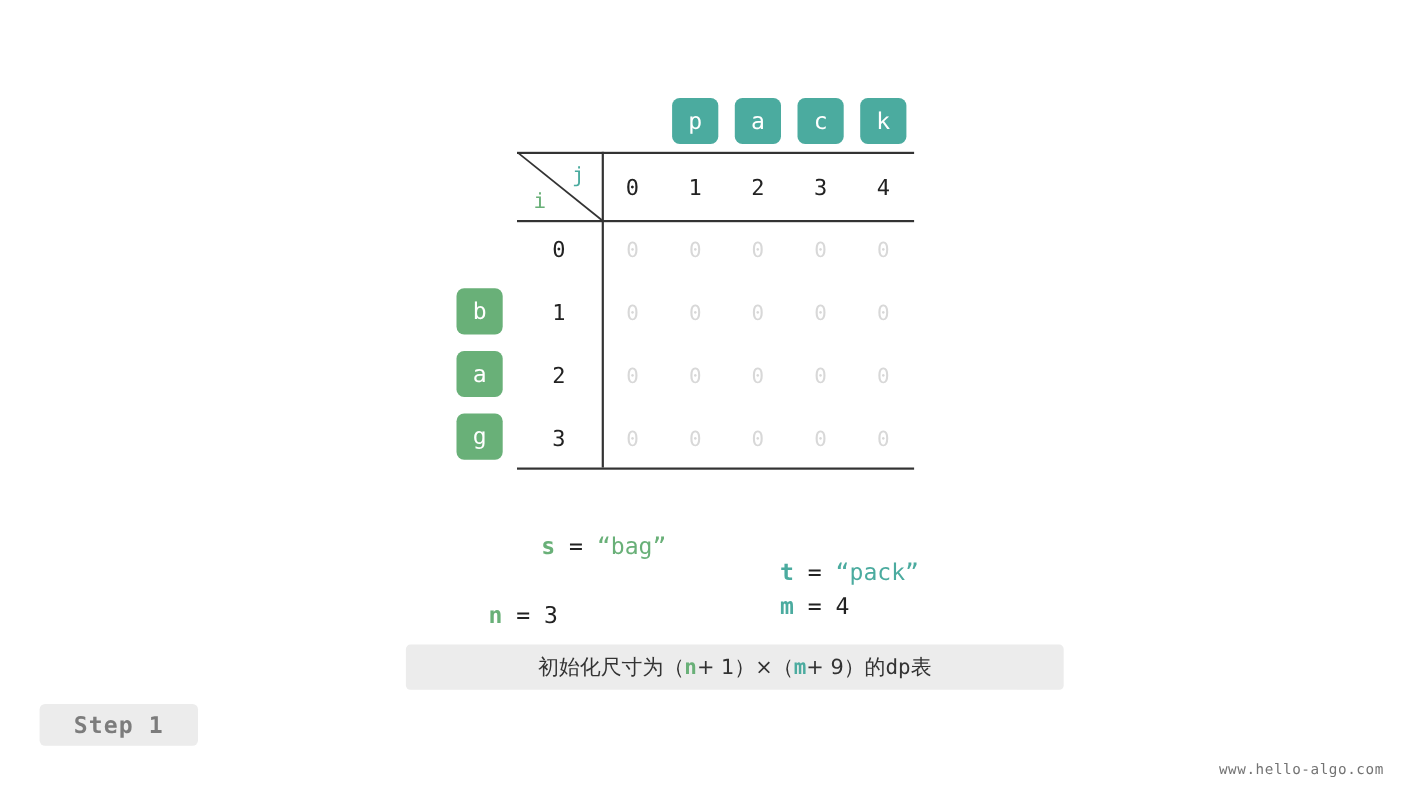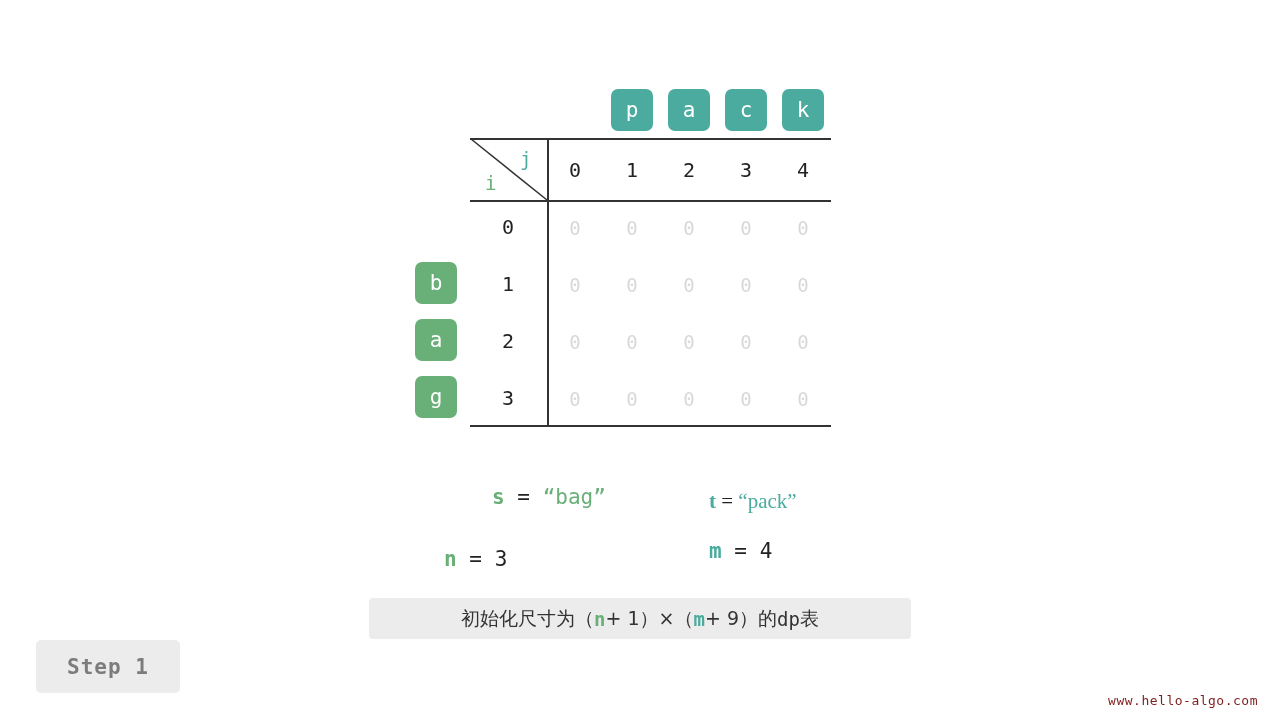--- a/index.html
+++ b/index.html
@@ -69,48 +69,48 @@
   
   .eq { position: absolute; font-size: 21px; color: #222222; white-space: nowrap; }
   .v-s { color: #69b078; font-weight: bold; }
   .v-t { color: #4bab9f; font-weight: bold; }
   .str-s { color: #69b078; }
   .str-t { color: #4bab9f; }
 
   
   .caption {
     position: absolute;
-    left: 369px; top: 598px;
-    width: 542px; height: 41px;
+    left: 369px; top: 586px;
+    width: 598px; height: 41px;
     background: #ececec;
     border-radius: 4px;
     display: flex; align-items: center; justify-content: center;
     font-size: 19px; color: #333333;
     font-family: "DejaVu Sans", sans-serif;
     white-space: nowrap;
   }
   .caption .mono { font-family: "DejaVu Sans Mono", monospace; }
 
   
   .step {
     position: absolute;
     left: 36px; top: 640px;
-    width: 144px; height: 53px;
+    width: 144px; height: 38px;
     background: #ececec;
     border-radius: 5px;
     display: flex; align-items: center; justify-content: center;
     font-size: 21px; font-weight: bold; color: #7c7c7c;
     letter-spacing: 1px;
   }
 
   
   .watermark {
     position: absolute;
     right: 22px; bottom: 12px;
-    font-size: 13px; color: #7f1d1d;
+    font-size: 13px; color: #737373;
     letter-spacing: 0.5px;
   }
 </style>
 </head>
 <body>
 
 <div id="stage">
 
   <div class="col-chip" style="left:611px; top:89px;">p</div>
   <div class="col-chip" style="left:668px; top:89px;">a</div>
@@ -168,21 +168,21 @@
   <div class="cell" style="left:667px; top:384px;">0</div>
   <div class="cell" style="left:724px; top:384px;">0</div>
   <div class="cell" style="left:781px; top:384px;">0</div>
 
   <div class="eq" style="left:444px; top:485px;margin-left:48px;">
     <span class="v-s">s</span>
     <span>=</span>
     <span class="str-s">“bag”</span>
   </div>
 
-  <div class="eq" style="left:709px; top:489px;font-family:Liberation Serif, serif;">
+  <div class="eq" style="left:709px; top:508px;">
     <span class="v-t">t</span>
     <span>=</span>
     <span class="str-t">“pack”</span>
   </div>
 
   <div class="eq" style="left:444px; top:547px;">
     <span class="v-s">n</span>
     <span>=</span>
     <span>3</span>
   </div>

